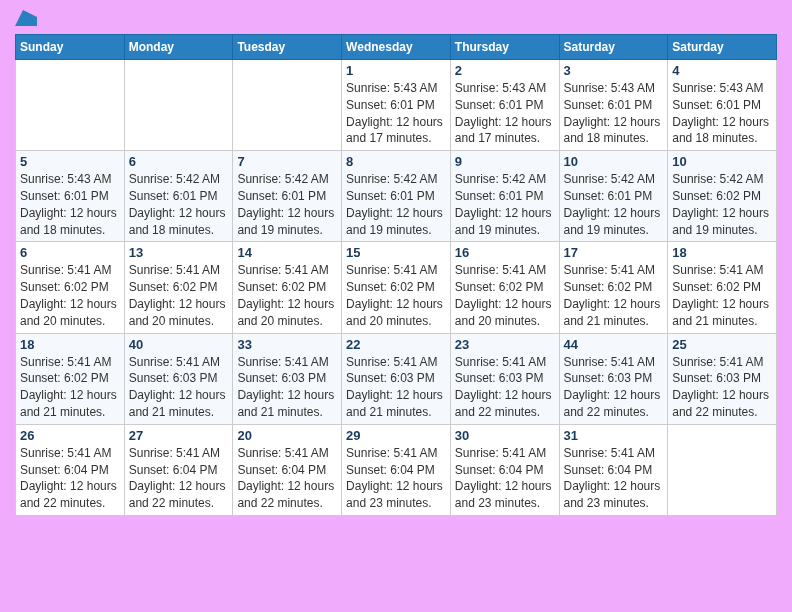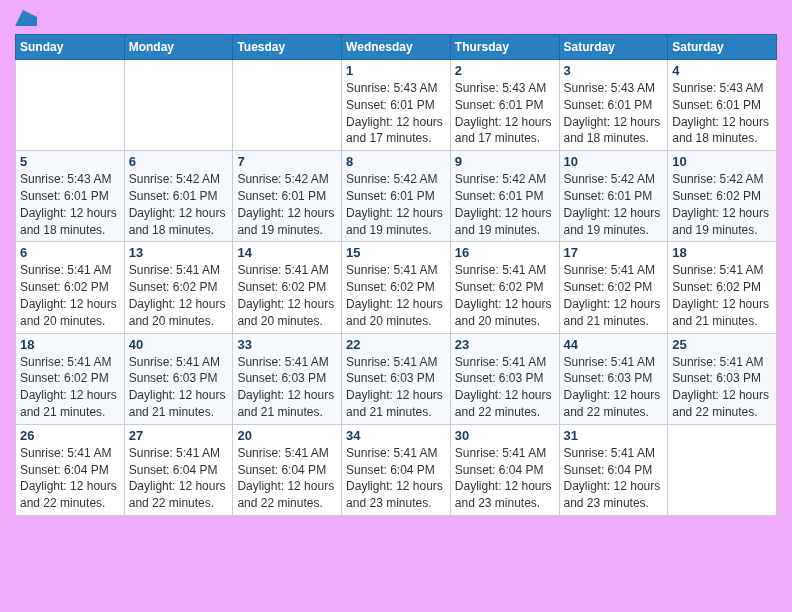--- a/index.html
+++ b/index.html
@@ -329,21 +329,21 @@
 and 22 minutes.</div>
           </td>
           <td>
             <div class="day-num">20</div>
             <div class="day-info" style="white-space: pre-line;">Sunrise: 5:41 AM
 Sunset: 6:04 PM
 Daylight: 12 hours
 and 22 minutes.</div>
           </td>
           <td>
-            <div class="day-num">34</div>
+            <div class="day-num">29</div>
             <div class="day-info" style="white-space: pre-line;">Sunrise: 5:41 AM
 Sunset: 6:04 PM
 Daylight: 12 hours
 and 23 minutes.</div>
           </td>
           <td>
             <div class="day-num">30</div>
             <div class="day-info" style="white-space: pre-line;">Sunrise: 5:41 AM
 Sunset: 6:04 PM
 Daylight: 12 hours

